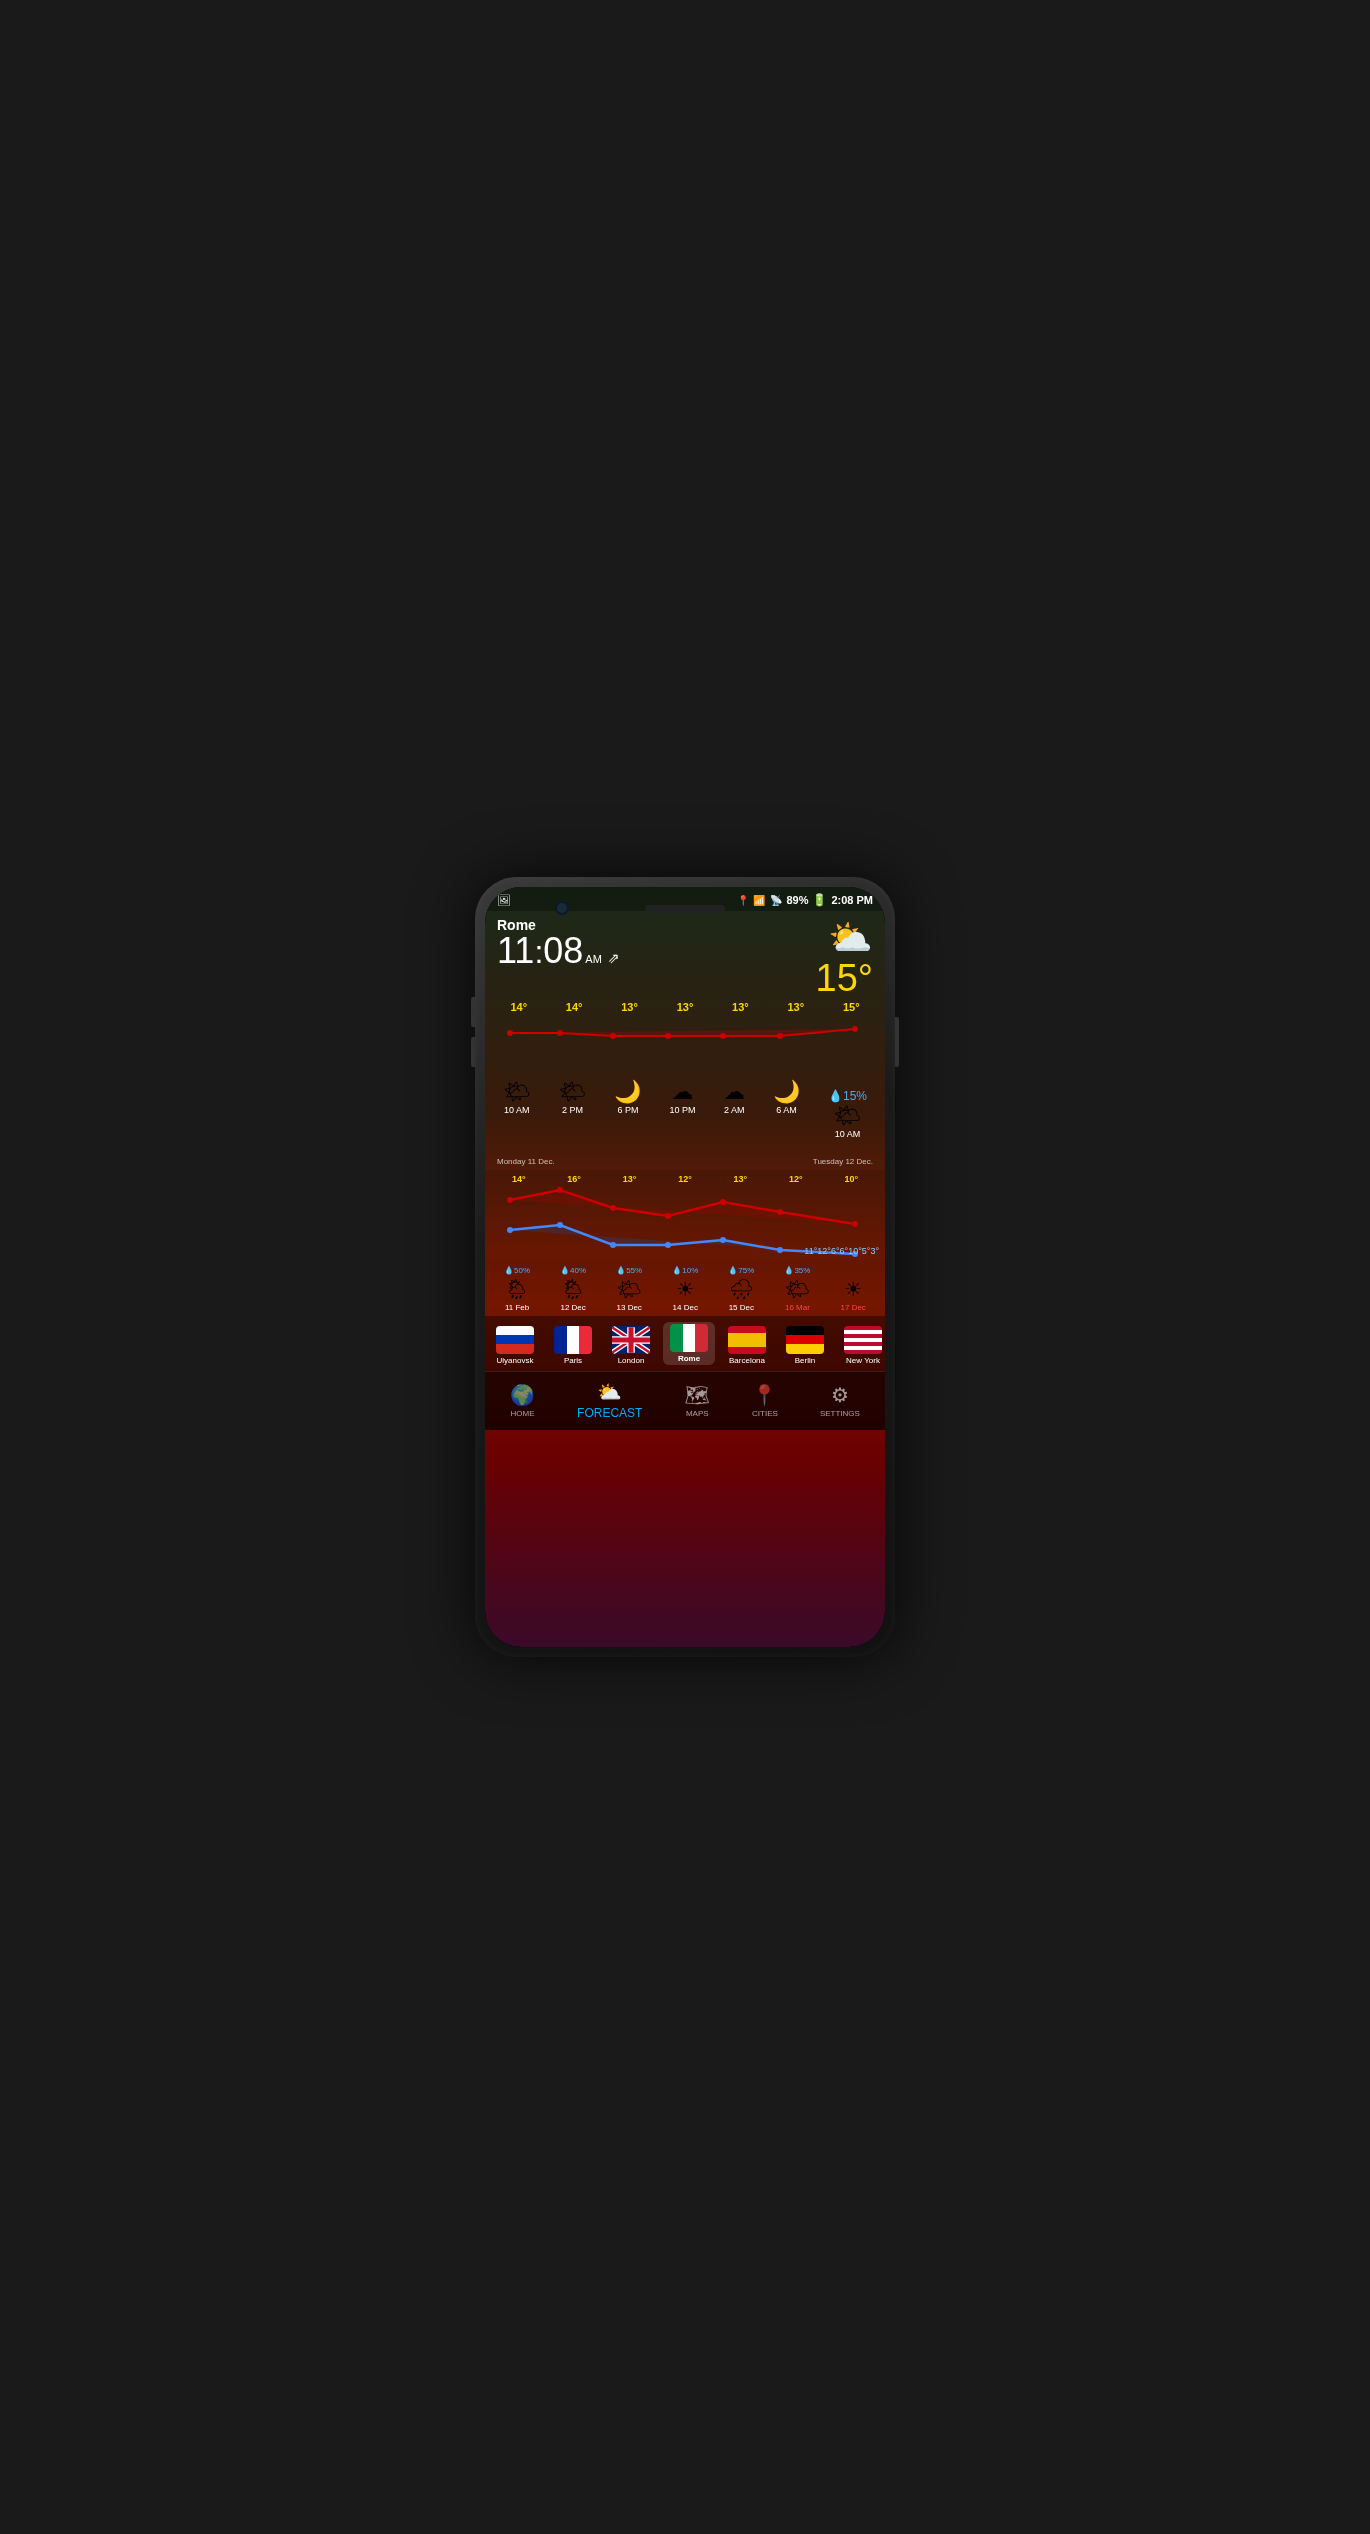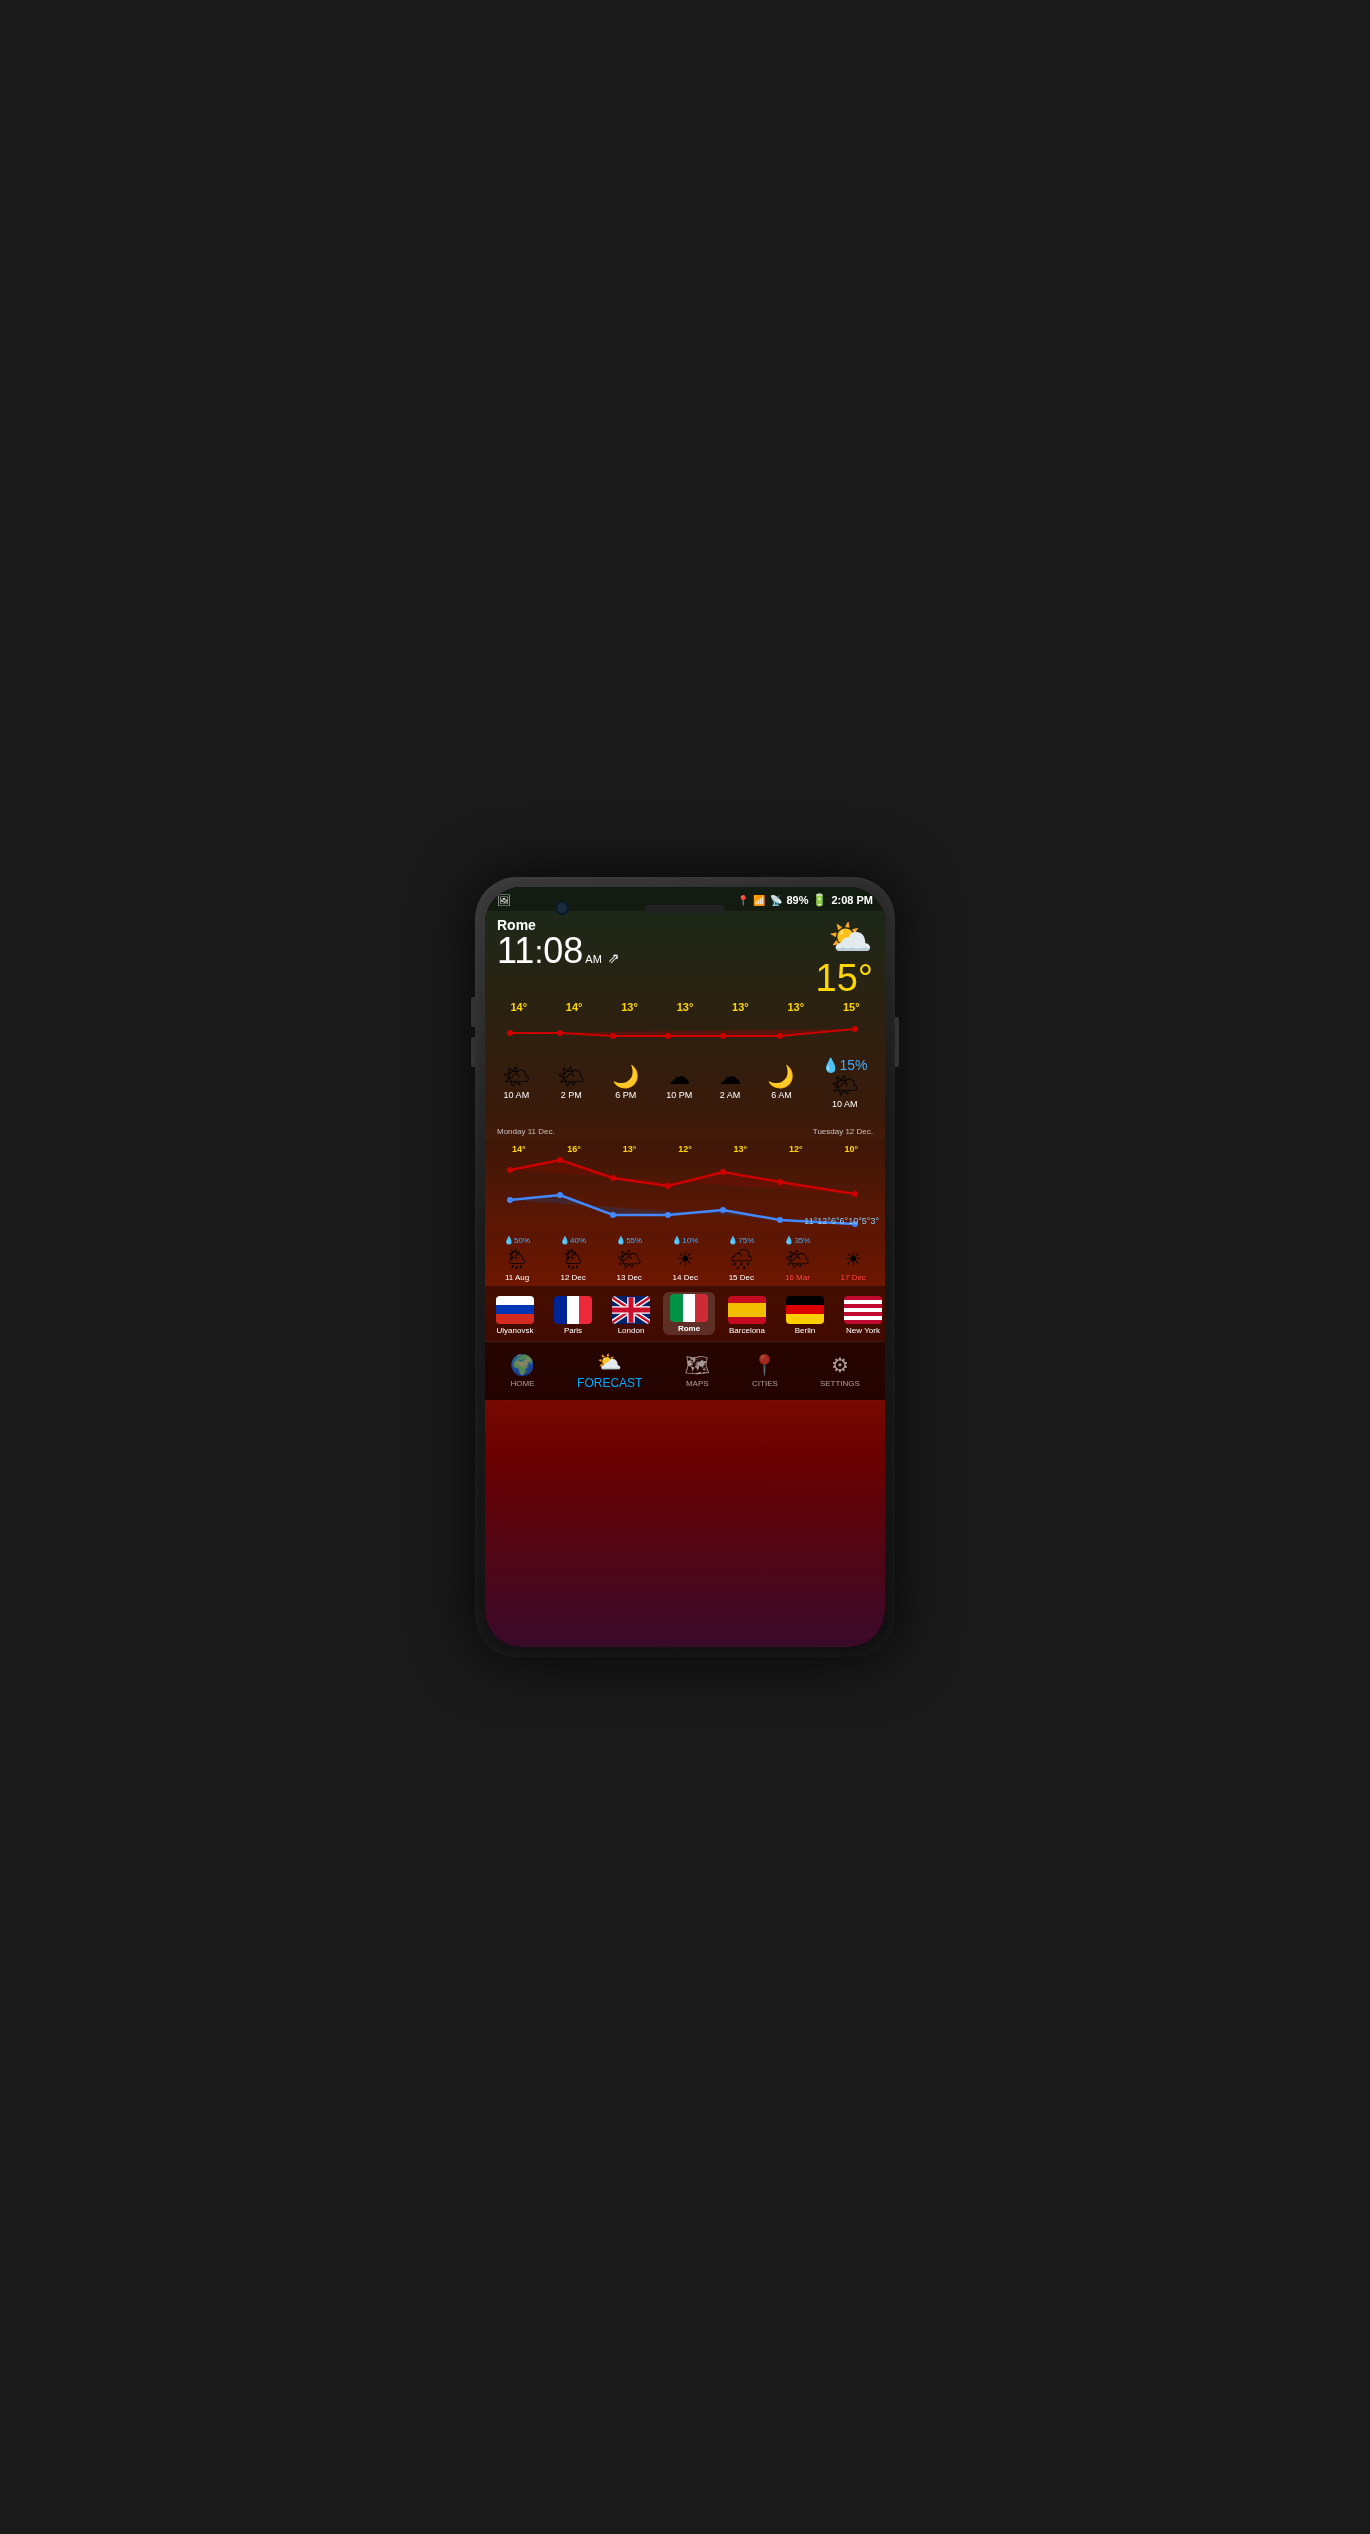--- a/index.html
+++ b/index.html
@@ -176,21 +176,22 @@
     .hourly-icon {
       font-size: 22px;
       line-height: 1;
     }
     .hourly-time {
       color: white;
       font-size: 9px;
     }
     .hourly-percent {
       color: #4af;
-      font-size: 14px;
+      font-size: 12px;
+      margin-top: 32px;
     }
     .date-labels {
       display: flex;
       padding: 0 12px;
       margin-top: 18px;
     }
     .date-label-left {
       color: rgba(255,255,255,0.7);
       font-size: 8px;
       flex: 1;
@@ -520,21 +521,21 @@
           <span style="color:#88ccff;font-size:9px;">5°</span>
           <span style="color:#88ccff;font-size:9px;">3°</span>
         </div>
       </div>
 
       <div class="daily-section">
         <div class="daily-row">
           <div class="daily-item">
             <span class="daily-percent">💧50%</span>
             <span class="daily-icon">🌦</span>
-            <span class="daily-date">11 Aug</span>
+            <span class="daily-date">11 Feb</span>
           </div>
           <div class="daily-item">
             <span class="daily-percent">💧40%</span>
             <span class="daily-icon">🌦</span>
             <span class="daily-date">12 Dec</span>
           </div>
           <div class="daily-item">
             <span class="daily-percent">💧55%</span>
             <span class="daily-icon">🌤</span>
             <span class="daily-date">13 Dec</span>

